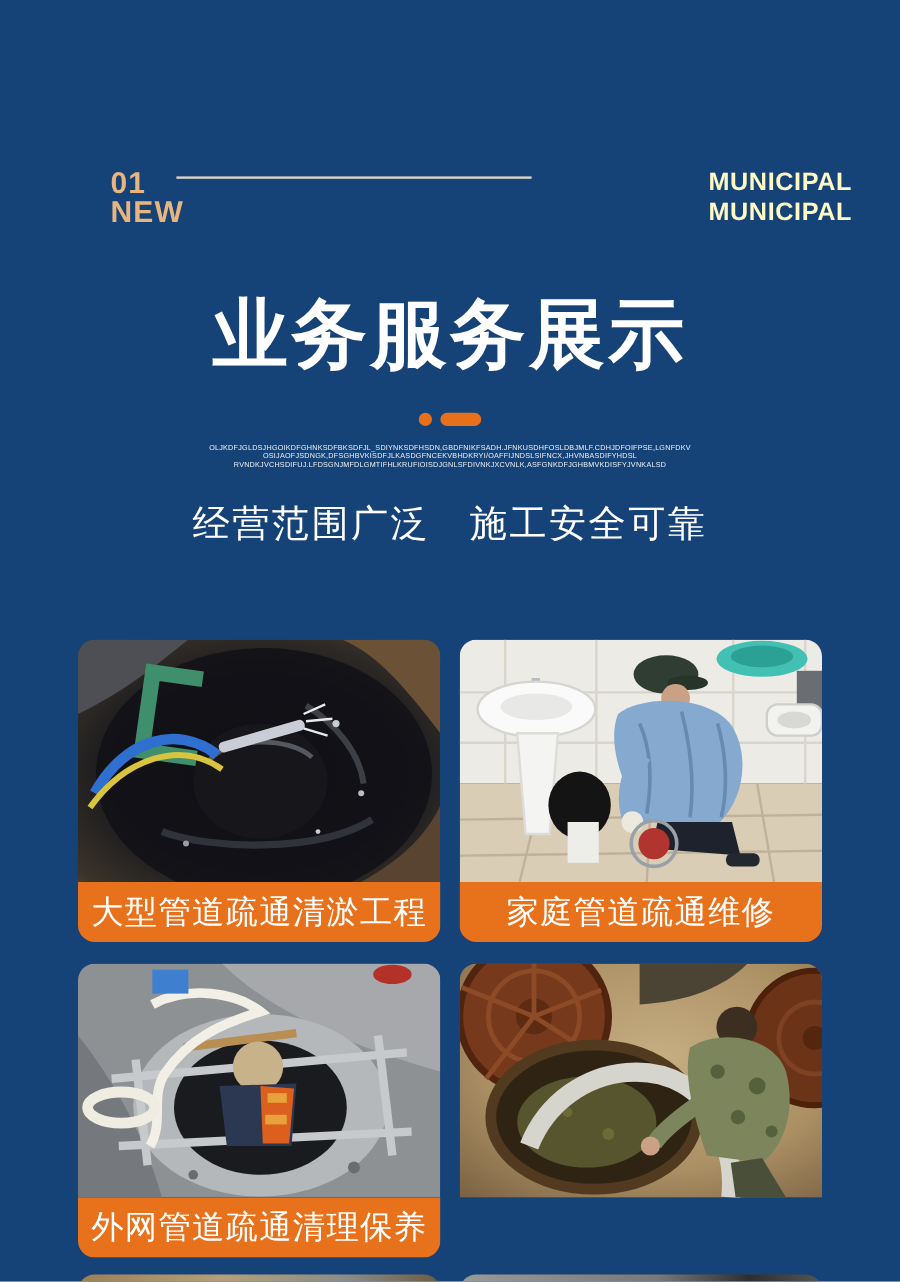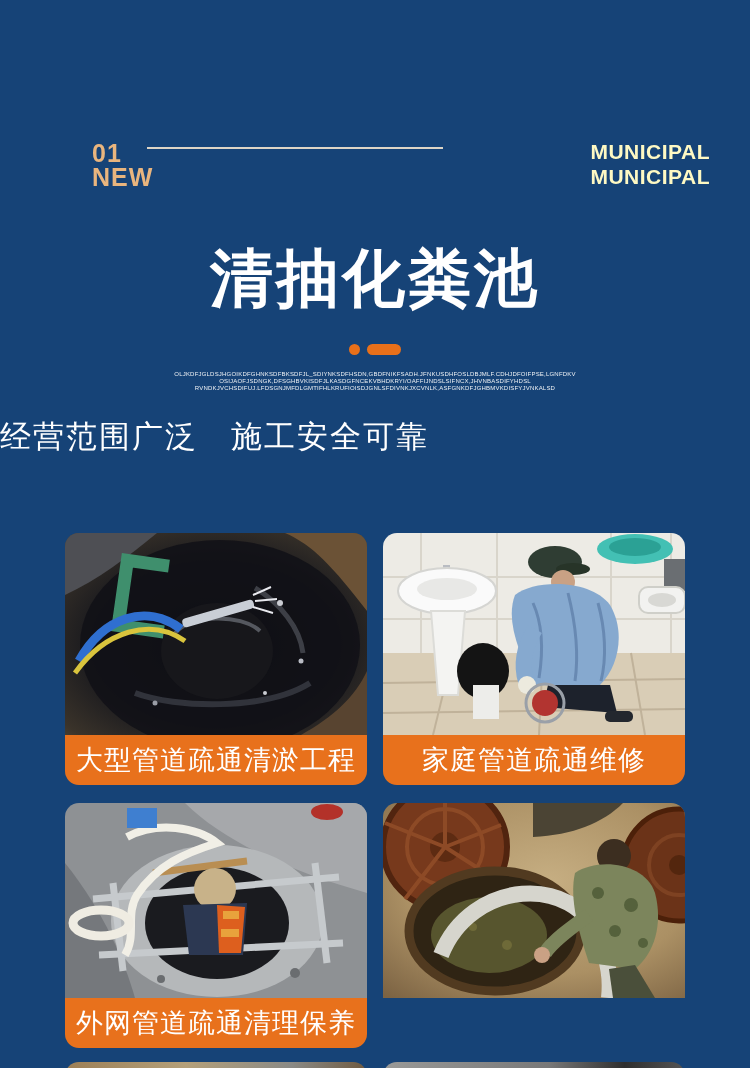--- a/index.html
+++ b/index.html
@@ -16,21 +16,21 @@
         font-weight:700;font-size:21px;line-height:25px;letter-spacing:.5px;}
   
   .title{position:absolute;top:236px;left:0;width:100%;text-align:center;
          color:#ffffff;font-size:63px;font-weight:800;letter-spacing:3px;margin:0;}
   .dotdash{position:absolute;top:344px;left:0;right:0;display:flex;
            justify-content:center;align-items:center;gap:7px;}
   .dot{width:11px;height:11px;border-radius:50%;background:#e8701a;}
   .dash{width:34px;height:11px;border-radius:6px;background:#e8701a;}
   .fineprint{position:absolute;top:371px;left:0;width:100%;text-align:center;
              color:rgba(255,255,255,.92);font-size:6px;line-height:7px;letter-spacing:.2px;}
-  .subtitle{position:absolute;top:416px;left:0;width:100%;text-align:left;
+  .subtitle{position:absolute;top:416px;left:0;width:100%;text-align:center;
             color:#ffffff;font-size:31px;font-weight:500;letter-spacing:2px;}
   
   .cards{position:absolute;left:65px;top:533px;width:620px;display:grid;
          grid-template-columns:302px 302px;column-gap:16px;row-gap:18px;}
   .card{width:302px;border-radius:14px;overflow:hidden;display:flex;
         flex-direction:column;margin:0;justify-content:space-between;}
   .photo{display:block;width:302px;}
   .label{height:50px;background:#e8711c;color:#ffffff;display:flex;align-items:center;
          justify-content:center;font-size:27px;font-weight:500;letter-spacing:1px;
          white-space:nowrap;}
@@ -50,21 +50,21 @@
       <div>01</div>
       <div>NEW</div>
     </div>
     <div class="hline"></div>
     <div class="muni">
       <div>MUNICIPAL</div>
       <div>MUNICIPAL</div>
     </div>
   </header>
 
-  <h1 class="title">清抽化粪池</h1>
+  <h1 class="title">业务服务展示</h1>
 
   <div class="dotdash">
     <span class="dot"></span>
     <span class="dash"></span>
   </div>
 
   <div class="fineprint">
     <div>OLJKDFJGLDSJHGOIKDFGHNKSDFBKSDFJL_SDIYNKSDFHSDN,GBDFNIKFSADH.JFNKUSDHFOSLDBJMLF.CDHJDFOIFPSE,LGNFDKV</div>
     <div>OSIJAOFJSDNGK,DFSGHBVKISDFJLKASDGFNCEKVBHDKRYI/OAFFIJNDSLSIFNCX,JHVNBASDIFYHDSL</div>
     <div>RVNDKJVCHSDIFUJ.LFDSGNJMFDLGMTIFHLKRUFIOISDJGNLSFDIVNKJXCVNLK,ASFGNKDFJGHBMVKDISFYJVNKALSD</div>

